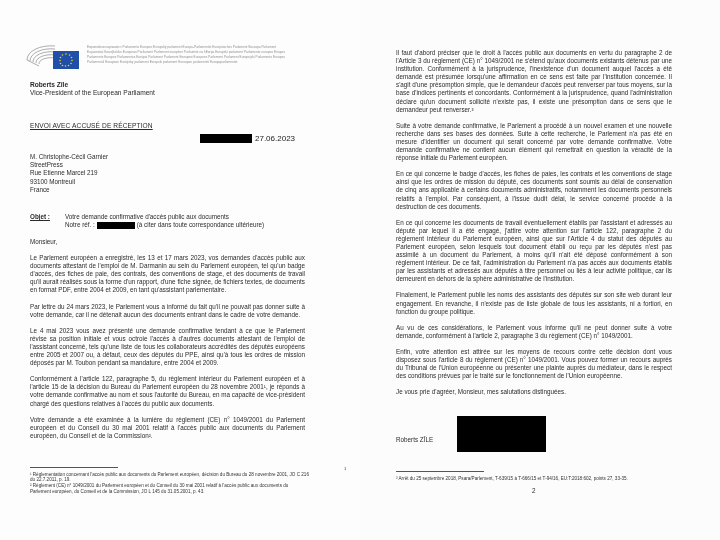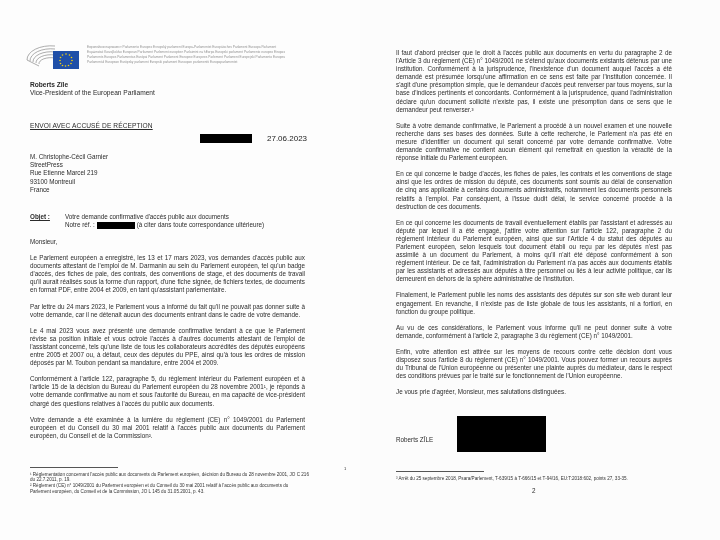--- a/index.html
+++ b/index.html
@@ -14,21 +14,21 @@
   .header { position: absolute; left: 25px; top: 40px; display: flex; align-items: center; }
   .logo { width: 56px; height: 30px; position: relative; }
   .logo svg { width: 56px; height: 30px; display: block; }
   .parl-names { margin-left: 6px; width: 200px; font-size: 3.2px; line-height: 5.2px; color: #8f8f8f; letter-spacing: 0.02px; }
 
   .sender { position: absolute; left: 30px; top: 81px; font-size: 6.6px; line-height: 8.4px; }
   .sender .name { font-weight: bold; }
 
   .envoi { position: absolute; left: 30px; top: 122px; font-size: 6.6px; text-decoration: underline; letter-spacing: 0.1px; }
 
-  .date-row { position: absolute; left: 200px; top: 134px; display: flex; align-items: center; gap: 12px; }
+  .date-row { position: absolute; left: 200px; top: 134px; display: flex; align-items: center; }
   .redact { background: #000; display: inline-block; }
   .date { font-size: 8px; margin-left: 3px; color: #222; }
 
   .address { position: absolute; left: 30px; top: 153px; font-size: 6.3px; line-height: 8.2px; }
 
   .objet { position: absolute; left: 30px; top: 213px; font-size: 6.3px; line-height: 8px; display: flex; }
   .objet .label { text-decoration: underline; font-weight: bold; width: 35px; }
   .objet .ref-line { display: flex; align-items: center; }
 
   .body-left { position: absolute; left: 30px; top: 238px; width: 275px; font-size: 6.3px; line-height: 8.1px; text-align: justify; }

